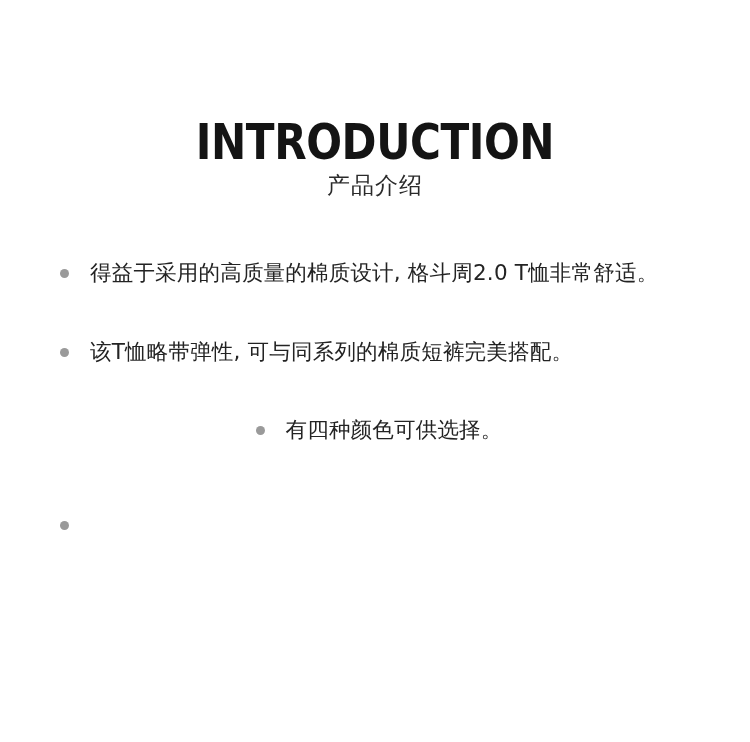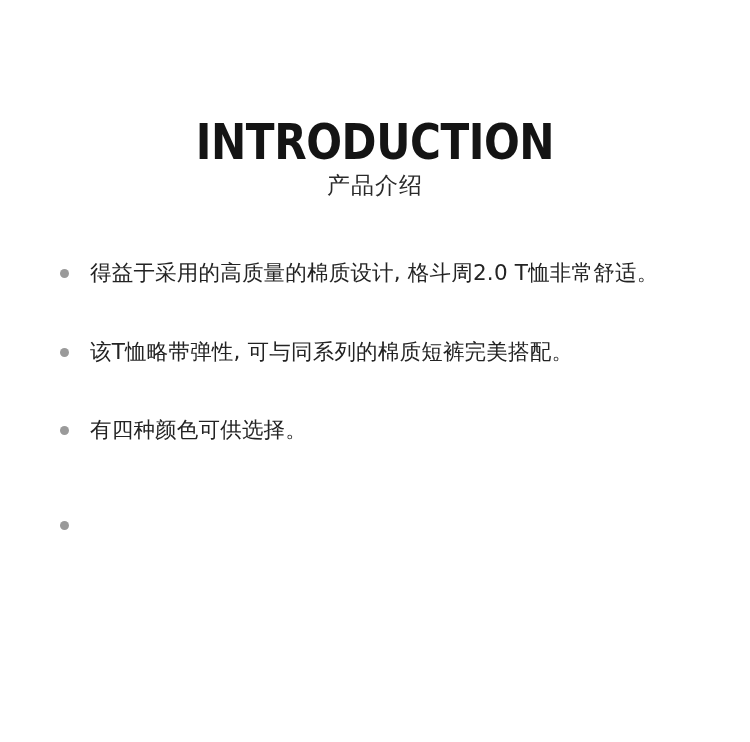--- a/index.html
+++ b/index.html
@@ -69,21 +69,21 @@
   .bullet-text {
     font-family: "DejaVu Sans", sans-serif;
     font-size: 21.5px;
     line-height: 1.62;
     color: #232323;
     letter-spacing: 0.2px;
     max-width: 600px;
   }
   .item-0 { margin-bottom: 44px; }
   .item-1 { margin-bottom: 44px; margin-top: 29px; }
-  .item-2 { margin-bottom: 60px; }
+  .item-2 { margin-bottom: 60px; justify-content: center; }
   .item-3 { margin-bottom: 0; }
 </style>
 </head>
 <body>
 
 <div class="page">
 
   <div class="header">
     <h1 class="title-en">INTRODUCTION</h1>
     <h2 class="title-cn">产品介绍</h2>

